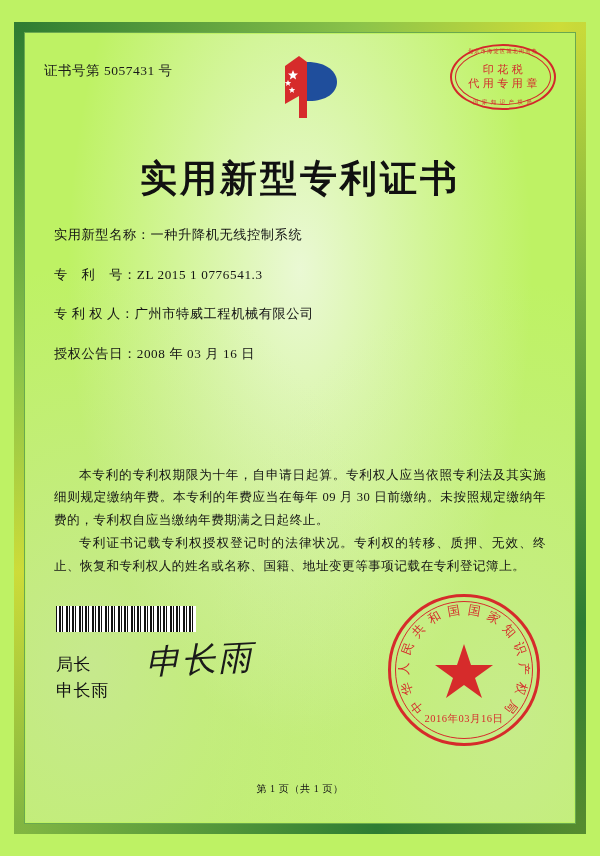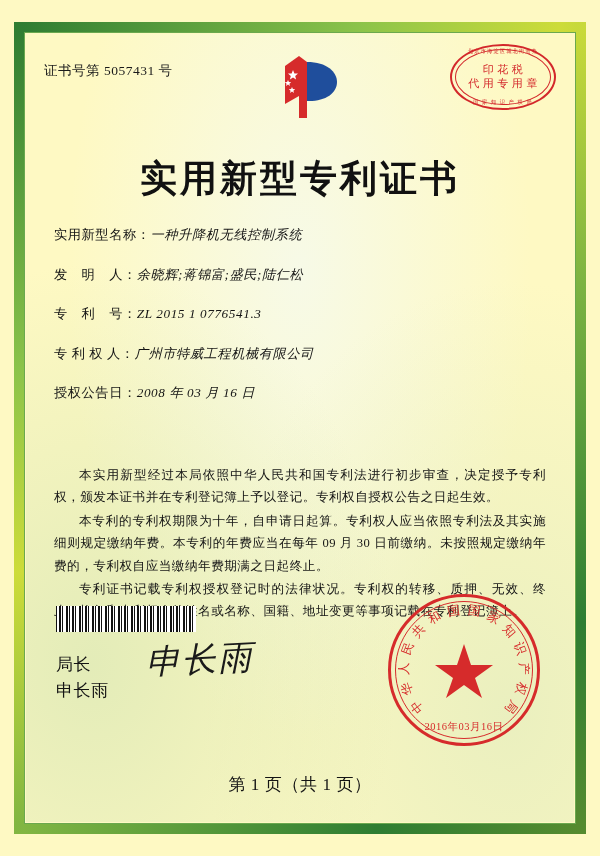--- a/index.html
+++ b/index.html
@@ -10,21 +10,21 @@
   body {
     width: 600px;
     height: 856px;
     font-family: "Liberation Serif", serif;
     overflow: hidden;
   }
   .page {
     position: relative;
     width: 600px;
     height: 856px;
-    background: #fef9c3;
+    background: #bef264;
     box-sizing: border-box;
   }
   
   .frame-outer {
     position: absolute;
     left: 14px;
     top: 22px;
     right: 14px;
     bottom: 22px;
     border: 10px solid #5aa84f;
@@ -154,21 +154,20 @@
     color: #141414;
     margin-bottom: 21.5px;
     letter-spacing: 0.6px;
     white-space: nowrap;
   }
   .field-label {
     display: inline;
   }
   .field-value {
     display: inline;
-    font-style: italic;
   }
 
   
   .paragraphs {
     position: absolute;
     left: 28px;
     right: 28px;
     top: 430px;
     font-size: 12.6px;
     line-height: 1.78;
@@ -258,35 +257,35 @@
     margin: -7px 0 0 -7px;
     font-size: 12.5px;
     line-height: 14px;
     text-align: center;
     color: #d62b2b;
     font-family: "Liberation Serif", serif;
   }
   .seal-date {
     position: absolute;
     left: 50%;
-    bottom: 12px;
+    bottom: 20px;
     transform: translateX(-50%);
     font-size: 10.5px;
     color: #d62b2b;
     letter-spacing: 0.5px;
     white-space: nowrap;
   }
 
   
   .footer {
     position: absolute;
     left: 0; right: 0;
     bottom: 26px;
     text-align: center;
-    font-size: 17px;
+    font-size: 10px;
     color: #141414;
     letter-spacing: 0.6px;
   }
 </style>
 </head>
 <body>
 
 <div class="page">
 
   <div class="frame-outer"></div>
@@ -321,35 +320,31 @@
       <div class="arc-text bottom">国 家 知 识 产 权 局</div>
     </div>
 
     <div class="doc-title">实用新型专利证书</div>
 
     <div class="fields">
       <div class="field-row">
         <span class="field-label">实用新型名称：</span><span class="field-value">一种升降机无线控制系统</span>
       </div>
       <div class="field-row">
-        <span class="field-label">发　明　人：</span><span class="field-value">余晓辉;蒋锦富;盛民;陆仁松</span>
-      </div>
-      <div class="field-row">
         <span class="field-label">专　利　号：</span><span class="field-value">ZL 2015 1 0776541.3</span>
       </div>
       <div class="field-row">
         <span class="field-label">专 利 权 人：</span><span class="field-value">广州市特威工程机械有限公司</span>
       </div>
       <div class="field-row">
         <span class="field-label">授权公告日：</span><span class="field-value">2008 年 03 月 16 日</span>
       </div>
     </div>
 
     <div class="paragraphs">
-      <p>本实用新型经过本局依照中华人民共和国专利法进行初步审查，决定授予专利权，颁发本证书并在专利登记簿上予以登记。专利权自授权公告之日起生效。</p>
       <p>本专利的专利权期限为十年，自申请日起算。专利权人应当依照专利法及其实施细则规定缴纳年费。本专利的年费应当在每年 09 月 30 日前缴纳。未按照规定缴纳年费的，专利权自应当缴纳年费期满之日起终止。</p>
       <p>专利证书记载专利权授权登记时的法律状况。专利权的转移、质押、无效、终止、恢复和专利权人的姓名或名称、国籍、地址变更等事项记载在专利登记簿上。</p>
     </div>
 
     <div class="barcode"></div>
 
     <div class="director">
       <div>局长</div>
       <div>申长雨</div>
     </div>

